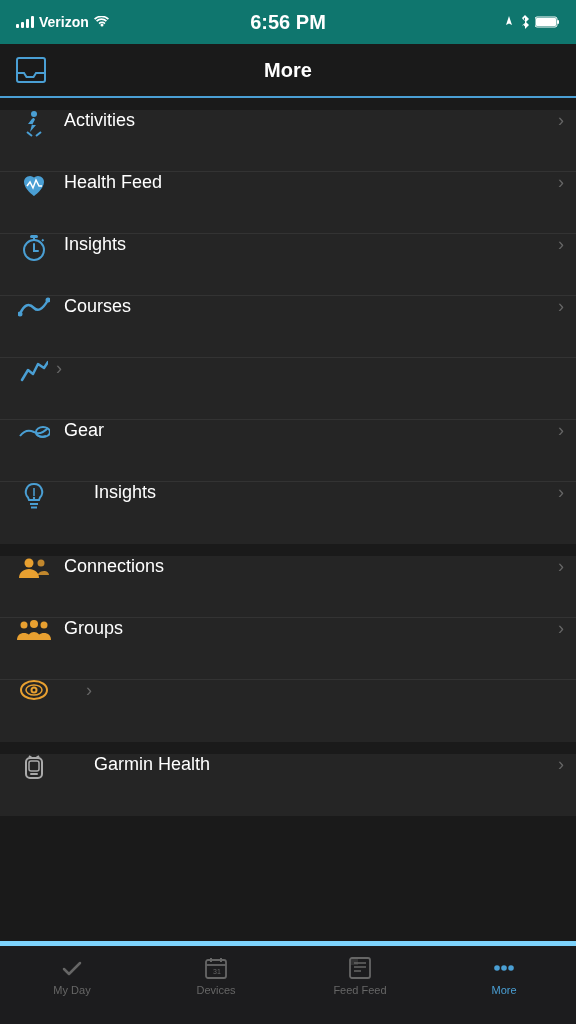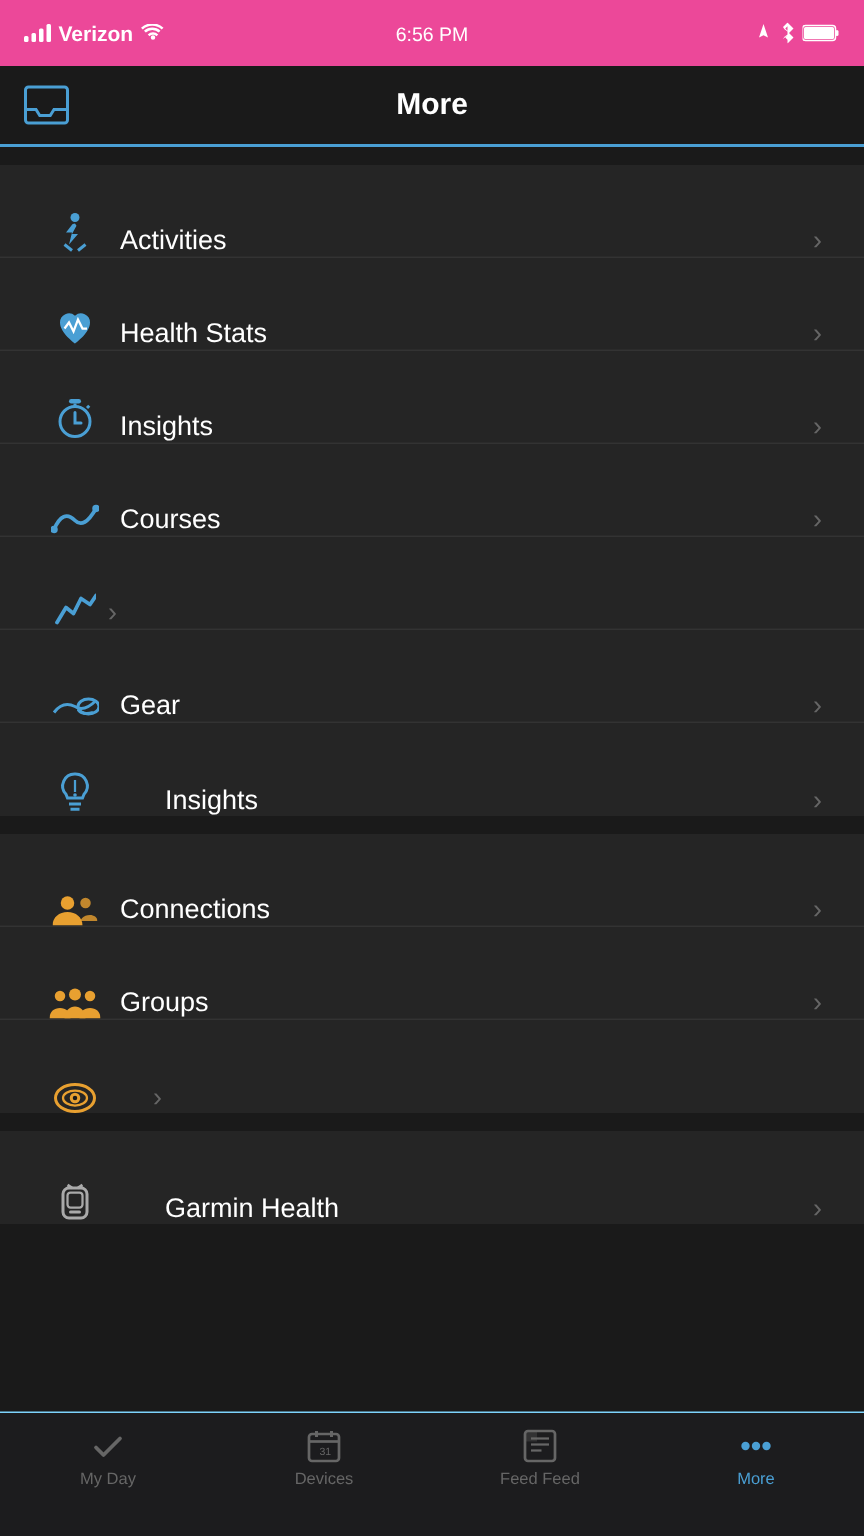--- a/index.html
+++ b/index.html
@@ -10,30 +10,30 @@
       height: 1024px;
       background: #1a1a1a;
       font-family: -apple-system, BlinkMacSystemFont, 'Helvetica Neue', Arial, sans-serif;
       color: #ffffff;
       overflow: hidden;
     }
 
     
     .status-bar {
       height: 44px;
-      background: #ec4899;
+      background: #0f766e;
       display: flex;
       align-items: center;
       justify-content: space-between;
       padding: 0 16px;
       font-size: 14px;
       font-weight: 600;
     }
     .status-left { display: flex; align-items: center; gap: 5px; }
-    .status-center { position: absolute; left: 50%; transform: translateX(-50%); font-size: 13px; font-weight: 400; }
+    .status-center { position: absolute; left: 50%; transform: translateX(-50%); font-size: 20px; font-weight: 700; }
     .status-right { display: flex; align-items: center; gap: 5px; }
 
     
     .signal-bars { display: flex; align-items: flex-end; gap: 2px; }
     .signal-bars span {
       background: #fff;
       width: 3px;
       border-radius: 1px;
     }
     .signal-bars span:nth-child(1) { height: 4px; }
@@ -65,23 +65,23 @@
     .inbox-icon svg { width: 30px; height: 28px; }
 
     
     .menu-section {
       background: #252525;
       margin-top: 12px;
     }
 
     .menu-item {
       display: flex;
-      align-items: flex-end;
+      align-items: flex-start;
       height: 62px;
-      padding: 0 28px;
+      padding: 0 12px;
       border-bottom: 1px solid #333;
       cursor: pointer;
       position: relative;
     }
     .menu-item:last-child { border-bottom: none; gap: 30px; }
 
     .menu-item-icon {
       width: 44px;
       display: flex;
       align-items: center;
@@ -101,21 +101,21 @@
     }
 
     
     .tab-bar {
       position: absolute;
       bottom: 0;
       left: 0;
       width: 576px;
       height: 83px;
       background: #1c1c1e;
-      border-top: 1px solid #7dd3fc;
+      border-top: 5px solid #7dd3fc;
       display: flex;
       align-items: flex-start;
       justify-content: space-around;
       padding-top: 10px;
     }
     .tab-item {
       display: flex;
       flex-direction: column;
       align-items: center;
       gap: 4px;
@@ -192,21 +192,21 @@
     <span class="menu-item-chevron">›</span>
   </div>
 
   <div class="menu-item">
     <div class="menu-item-icon">
       <svg width="28" height="28" viewBox="0 0 28 28" fill="none">
         <path d="M14 24S4 17 4 10a6 6 0 0110-4.5A6 6 0 0124 10c0 7-10 14-10 14z" fill="#4a9fd4"></path>
         <polyline points="7,14 10,10 13,16 16,8 19,14 22,14" stroke="white" stroke-width="1.5" fill="none"></polyline>
       </svg>
     </div>
-    <span class="menu-item-label">Health Stats</span>
+    <span class="menu-item-label">Health Feed</span>
     <span class="menu-item-chevron">›</span>
   </div>
 
   <div class="menu-item">
     <div class="menu-item-icon">
       <svg width="26" height="30" viewBox="0 0 26 30" fill="none">
         <circle cx="13" cy="16" r="10" stroke="#4a9fd4" stroke-width="2"></circle>
         <polyline points="13,10 13,17 17,17" stroke="#4a9fd4" stroke-width="2" stroke-linecap="round"></polyline>
         <rect x="9" y="1" width="8" height="3" rx="1.5" fill="#4a9fd4"></rect>
         <line x1="13" y1="4" x2="13" y2="6" stroke="#4a9fd4" stroke-width="2"></line>

